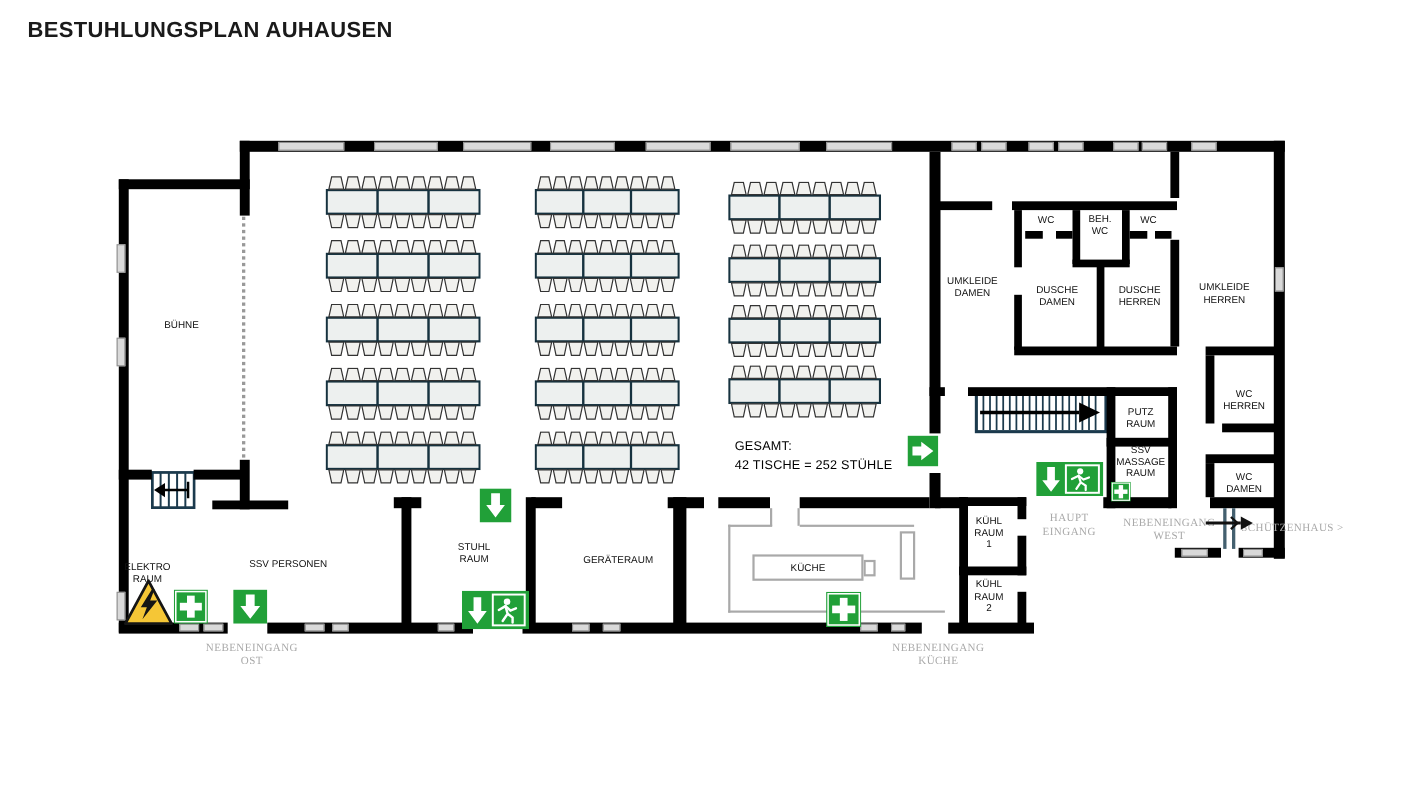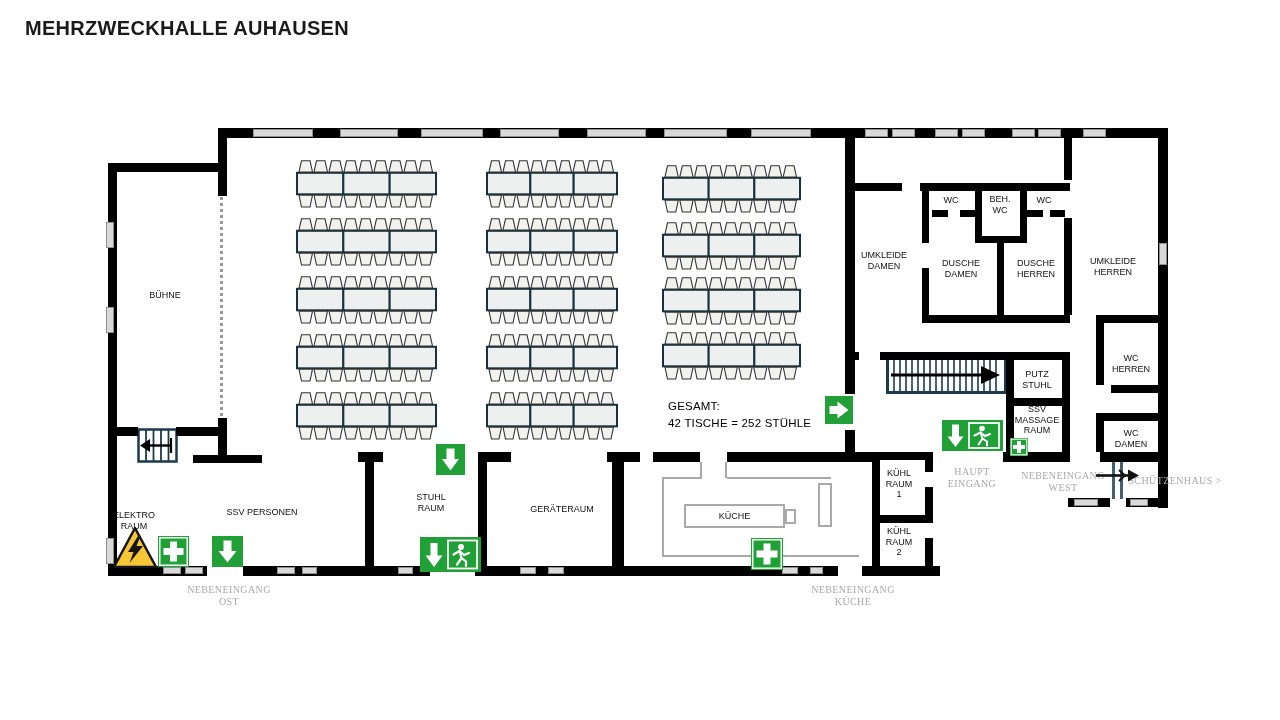--- a/index.html
+++ b/index.html
@@ -25,21 +25,21 @@
   .tablegroup{position:absolute;z-index:1;}
   .stairs{position:absolute;z-index:2;}
   .doorjamb{position:absolute;background:#44606f;z-index:4;}
 </style>
 </head>
 <body>
 
 <div id="page">
 
   <div class="title-block">
-    <div>MEHRZWECKHALLE AUHAUSEN</div>
+    <div>BESTUHLUNGSPLAN AUHAUSEN</div>
   </div>
 
 
   <div id="plan">
 
     <div class="dotted"></div>
 
     <div class="lbl" style="left:165px;top:290px;">BÜHNE</div>
     <div class="lbl" style="left:134px;top:510px;">ELEKTRO
 RAUM</div>
@@ -61,21 +61,21 @@
     <div class="lbl" style="left:1044px;top:195px;">WC</div>
     <div class="lbl" style="left:961px;top:258px;">DUSCHE
 DAMEN</div>
     <div class="lbl" style="left:1036px;top:258px;">DUSCHE
 HERREN</div>
     <div class="lbl" style="left:1113px;top:256px;">UMKLEIDE
 HERREN</div>
     <div class="lbl" style="left:1131px;top:353px;">WC
 HERREN</div>
     <div class="lbl" style="left:1037px;top:369px;">PUTZ
-STUHL</div>
+RAUM</div>
     <div class="lbl" style="left:1037px;top:404px;">SSV
 MASSAGE
 RAUM</div>
     <div class="lbl" style="left:1131px;top:428px;">WC
 DAMEN</div>
 
     <div class="summary">
       <div>GESAMT:</div>
       <div>42 TISCHE = 252 STÜHLE</div>
     </div>

